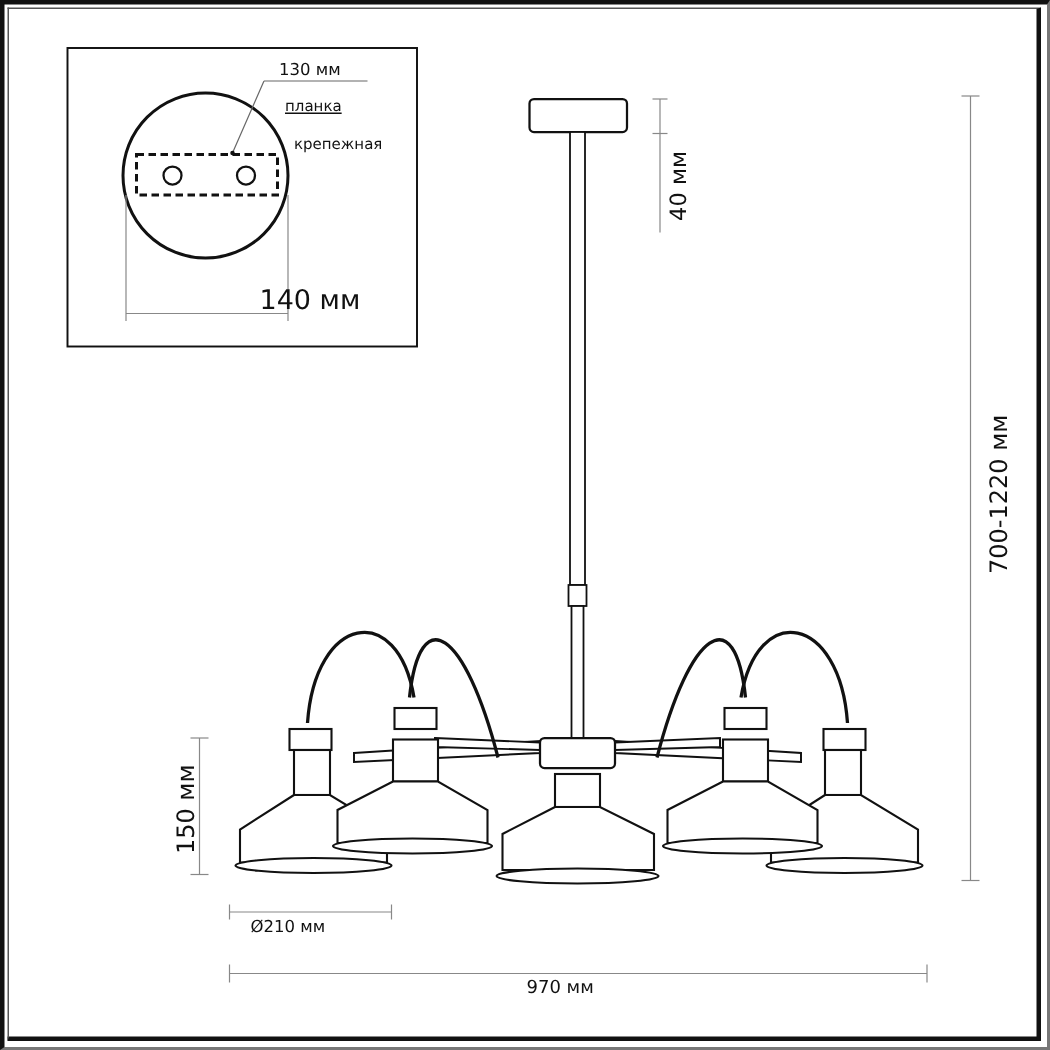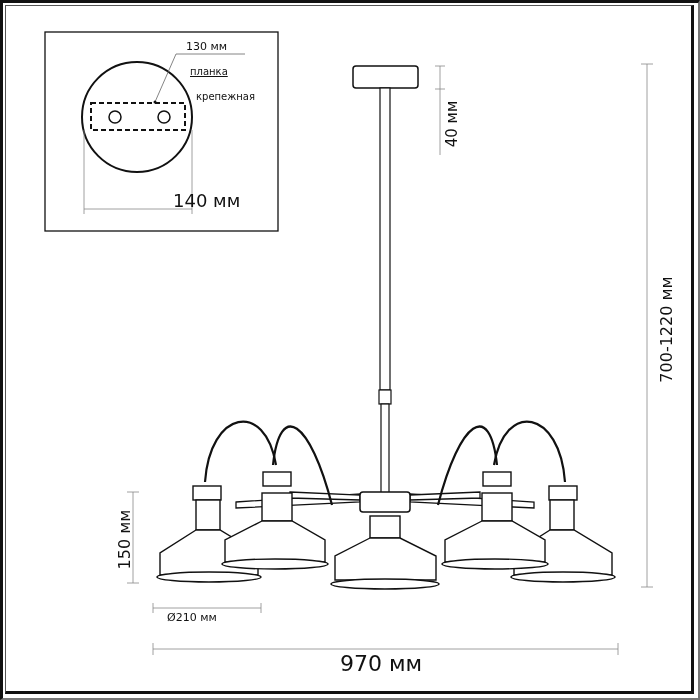--- a/index.html
+++ b/index.html
@@ -108,13 +108,13 @@
 
 <div class="lbl small" style="left:186px;top:41px;font-size:11px;">130 мм</div>
 <div class="lbl small" style="left:196px;top:55px;margin-top:36px;">крепежная</div>
 <div class="lbl small" style="left:190px;top:66px;text-decoration:underline;">планка</div>
 <div class="lbl" style="left:129px;top:190px;font-size:18px;margin-left:44px;">140 мм</div>
 
 <div class="lbl dim rot" style="left:427px;top:115px;width:50px;text-align:center;font-size:15px;">40 мм</div>
 <div class="lbl dim rot" style="left:606px;top:320px;width:120px;text-align:center;font-size:16px;">700-1220 мм</div>
 <div class="lbl dim rot" style="left:89px;top:530px;width:70px;text-align:center;font-size:16px;">150 мм</div>
 <div class="lbl dim" style="left:167px;top:611px;font-size:11px;">Ø210 мм</div>
-<div class="lbl dim" style="left:340px;top:651px;font-size:22px;">970 мм</div>
+<div class="lbl dim" style="left:351px;top:651px;font-size:12px;">970 мм</div>
 
 </body></html>

